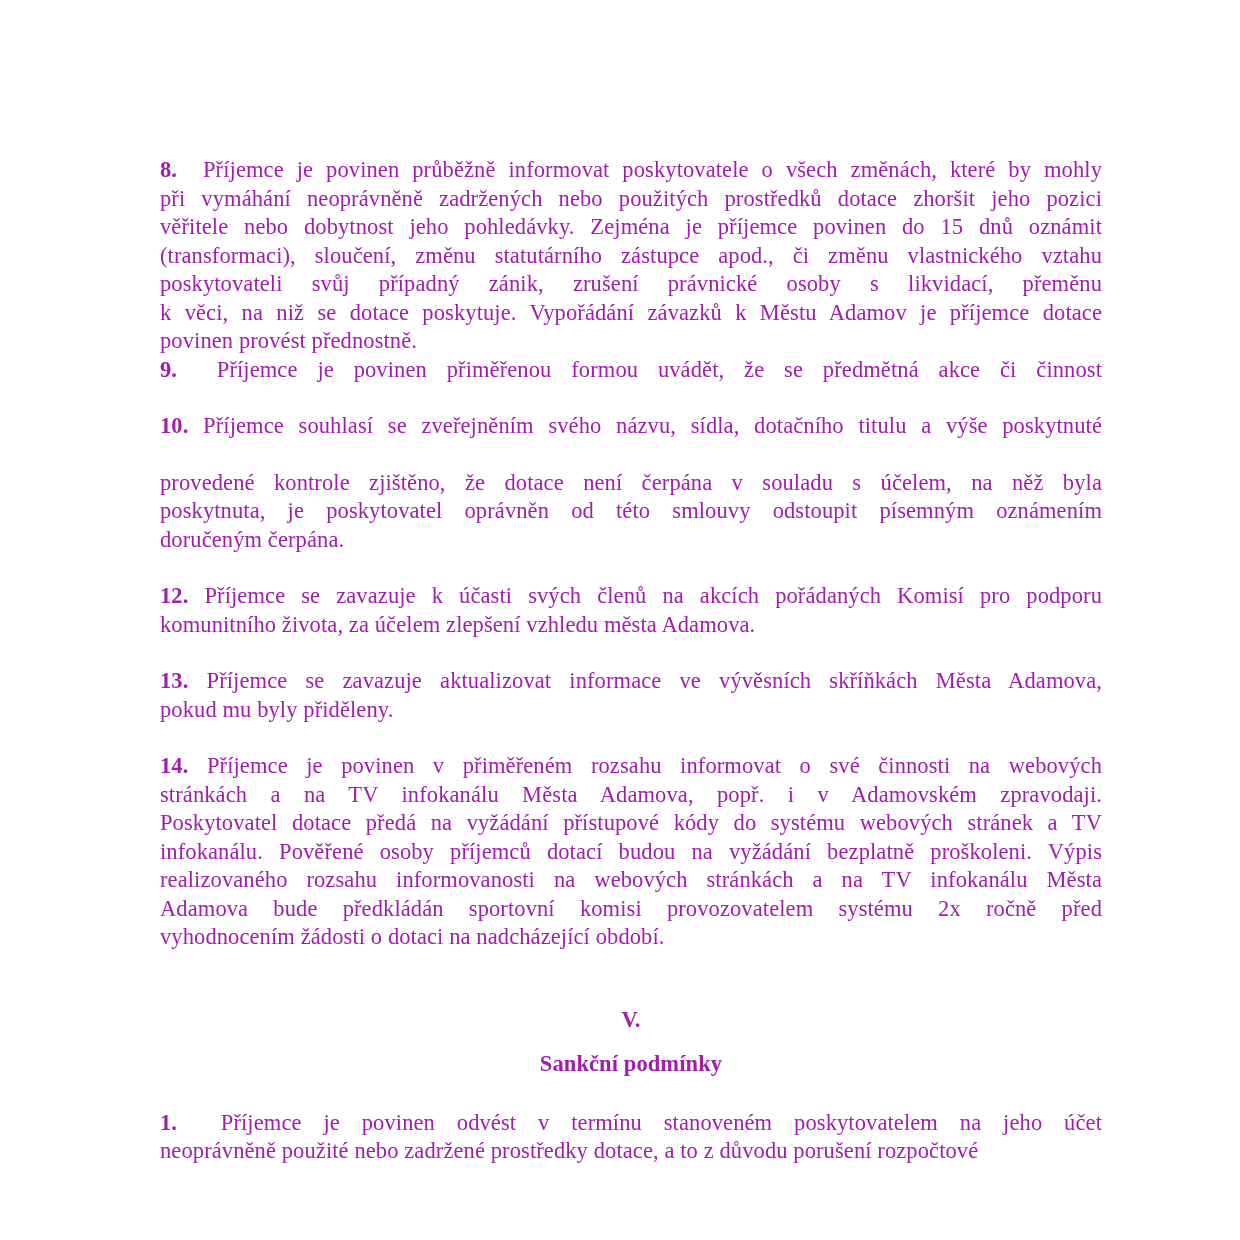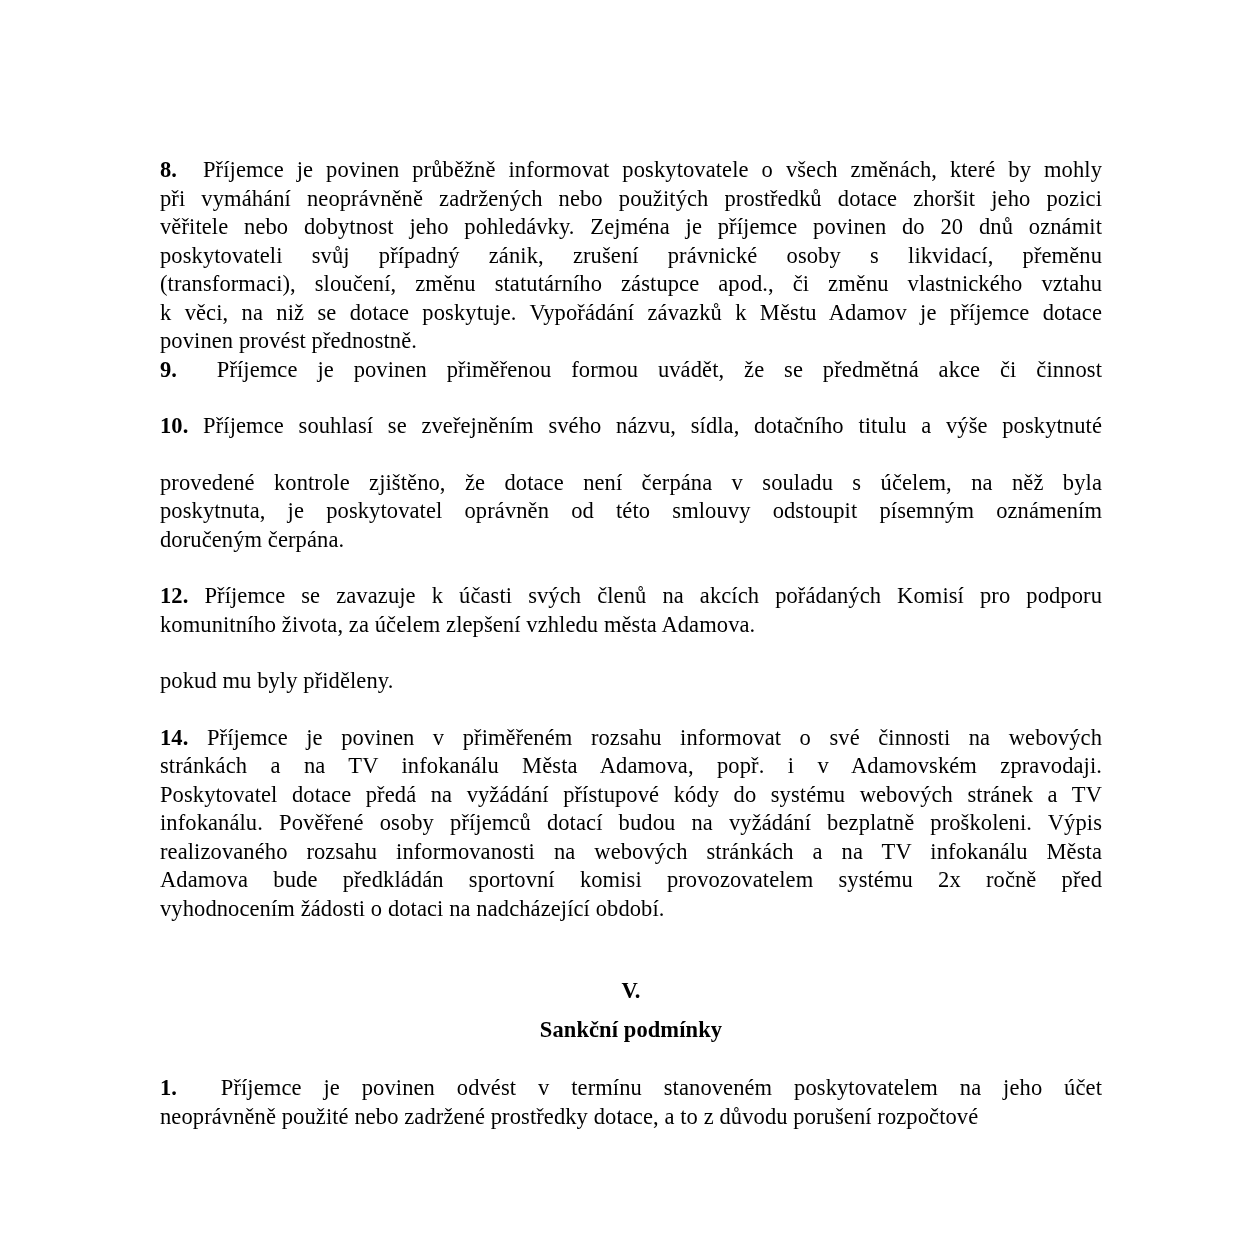--- a/index.html
+++ b/index.html
@@ -45,59 +45,60 @@
   }
   .heading {
     margin-top: 54px;
     text-align: center;
     font-weight: 700;
   }
   .heading .numeral {
     line-height: 28.5px;
   }
   .heading .title {
-    margin-top: 10px;
+    margin-top: 16px;
     line-height: 28.5px;
   }
   .sanctions {
     margin-top: 30px;
   }
 </style>
 </head>
 <body>
 
-<div class="page" style="background: rgb(255, 255, 255); color: #000000;">
+<div class="page" style="background: rgb(255, 255, 255); color: #a21caf;">
   <div class="content">
 
     <div id="main-paragraphs">
         <div class="para">
           <div class="line just"><span class="num">8.</span>&nbsp; Příjemce je povinen průběžně informovat poskytovatele o všech změnách, které by mohly</div>
           <div class="line just">při vymáhání neoprávněně zadržených nebo použitých prostředků dotace zhoršit jeho pozici</div>
-          <div class="line just">věřitele nebo dobytnost jeho pohledávky. Zejména je příjemce povinen do 20 dnů oznámit</div>
+          <div class="line just">věřitele nebo dobytnost jeho pohledávky. Zejména je příjemce povinen do 15 dnů oznámit</div>
+          <div class="line just">(transformaci), sloučení, změnu statutárního zástupce apod., či změnu vlastnického vztahu</div>
           <div class="line just">poskytovateli svůj případný zánik, zrušení právnické osoby s likvidací, přeměnu</div>
-          <div class="line just">(transformaci), sloučení, změnu statutárního zástupce apod., či změnu vlastnického vztahu</div>
           <div class="line just">k věci, na niž se dotace poskytuje. Vypořádání závazků k Městu Adamov je příjemce dotace</div>
           <div class="line">povinen provést přednostně.</div>
         </div>
         <div class="para">
           <div class="line just"><span class="num">9.</span>&nbsp; Příjemce je povinen přiměřenou formou uvádět, že se předmětná akce či činnost</div>
         </div>
         <div class="para gap">
           <div class="line just"><span class="num">10.</span> Příjemce souhlasí se zveřejněním svého názvu, sídla, dotačního titulu a výše poskytnuté</div>
         </div>
         <div class="para gap">
           <div class="line just">provedené kontrole zjištěno, že dotace není čerpána v souladu s účelem, na něž byla</div>
           <div class="line just">poskytnuta, je poskytovatel oprávněn od této smlouvy odstoupit písemným oznámením</div>
           <div class="line">doručeným čerpána.</div>
         </div>
         <div class="para gap">
           <div class="line just"><span class="num">12.</span> Příjemce se zavazuje k účasti svých členů na akcích pořádaných Komisí pro podporu</div>
           <div class="line">komunitního života, za účelem zlepšení vzhledu města Adamova.</div>
         </div>
         <div class="para gap">
+          <div class="line just"><span class="num">13.</span> Příjemce se zavazuje aktualizovat informace ve vývěsních skříňkách Města Adamova,</div>
           <div class="line">pokud mu byly přiděleny.</div>
         </div>
         <div class="para gap">
           <div class="line just"><span class="num">14.</span> Příjemce je povinen v přiměřeném rozsahu informovat o své činnosti na webových</div>
           <div class="line just">stránkách a na TV infokanálu Města Adamova, popř. i v Adamovském zpravodaji.</div>
           <div class="line just">Poskytovatel dotace předá na vyžádání přístupové kódy do systému webových stránek a TV</div>
           <div class="line just">infokanálu. Pověřené osoby příjemců dotací budou na vyžádání bezplatně proškoleni. Výpis</div>
           <div class="line just">realizovaného rozsahu informovanosti na webových stránkách a na TV infokanálu Města</div>
           <div class="line just">Adamova bude předkládán sportovní komisi provozovatelem systému 2x ročně před</div>
           <div class="line">vyhodnocením žádosti o dotaci na nadcházející období.</div>

